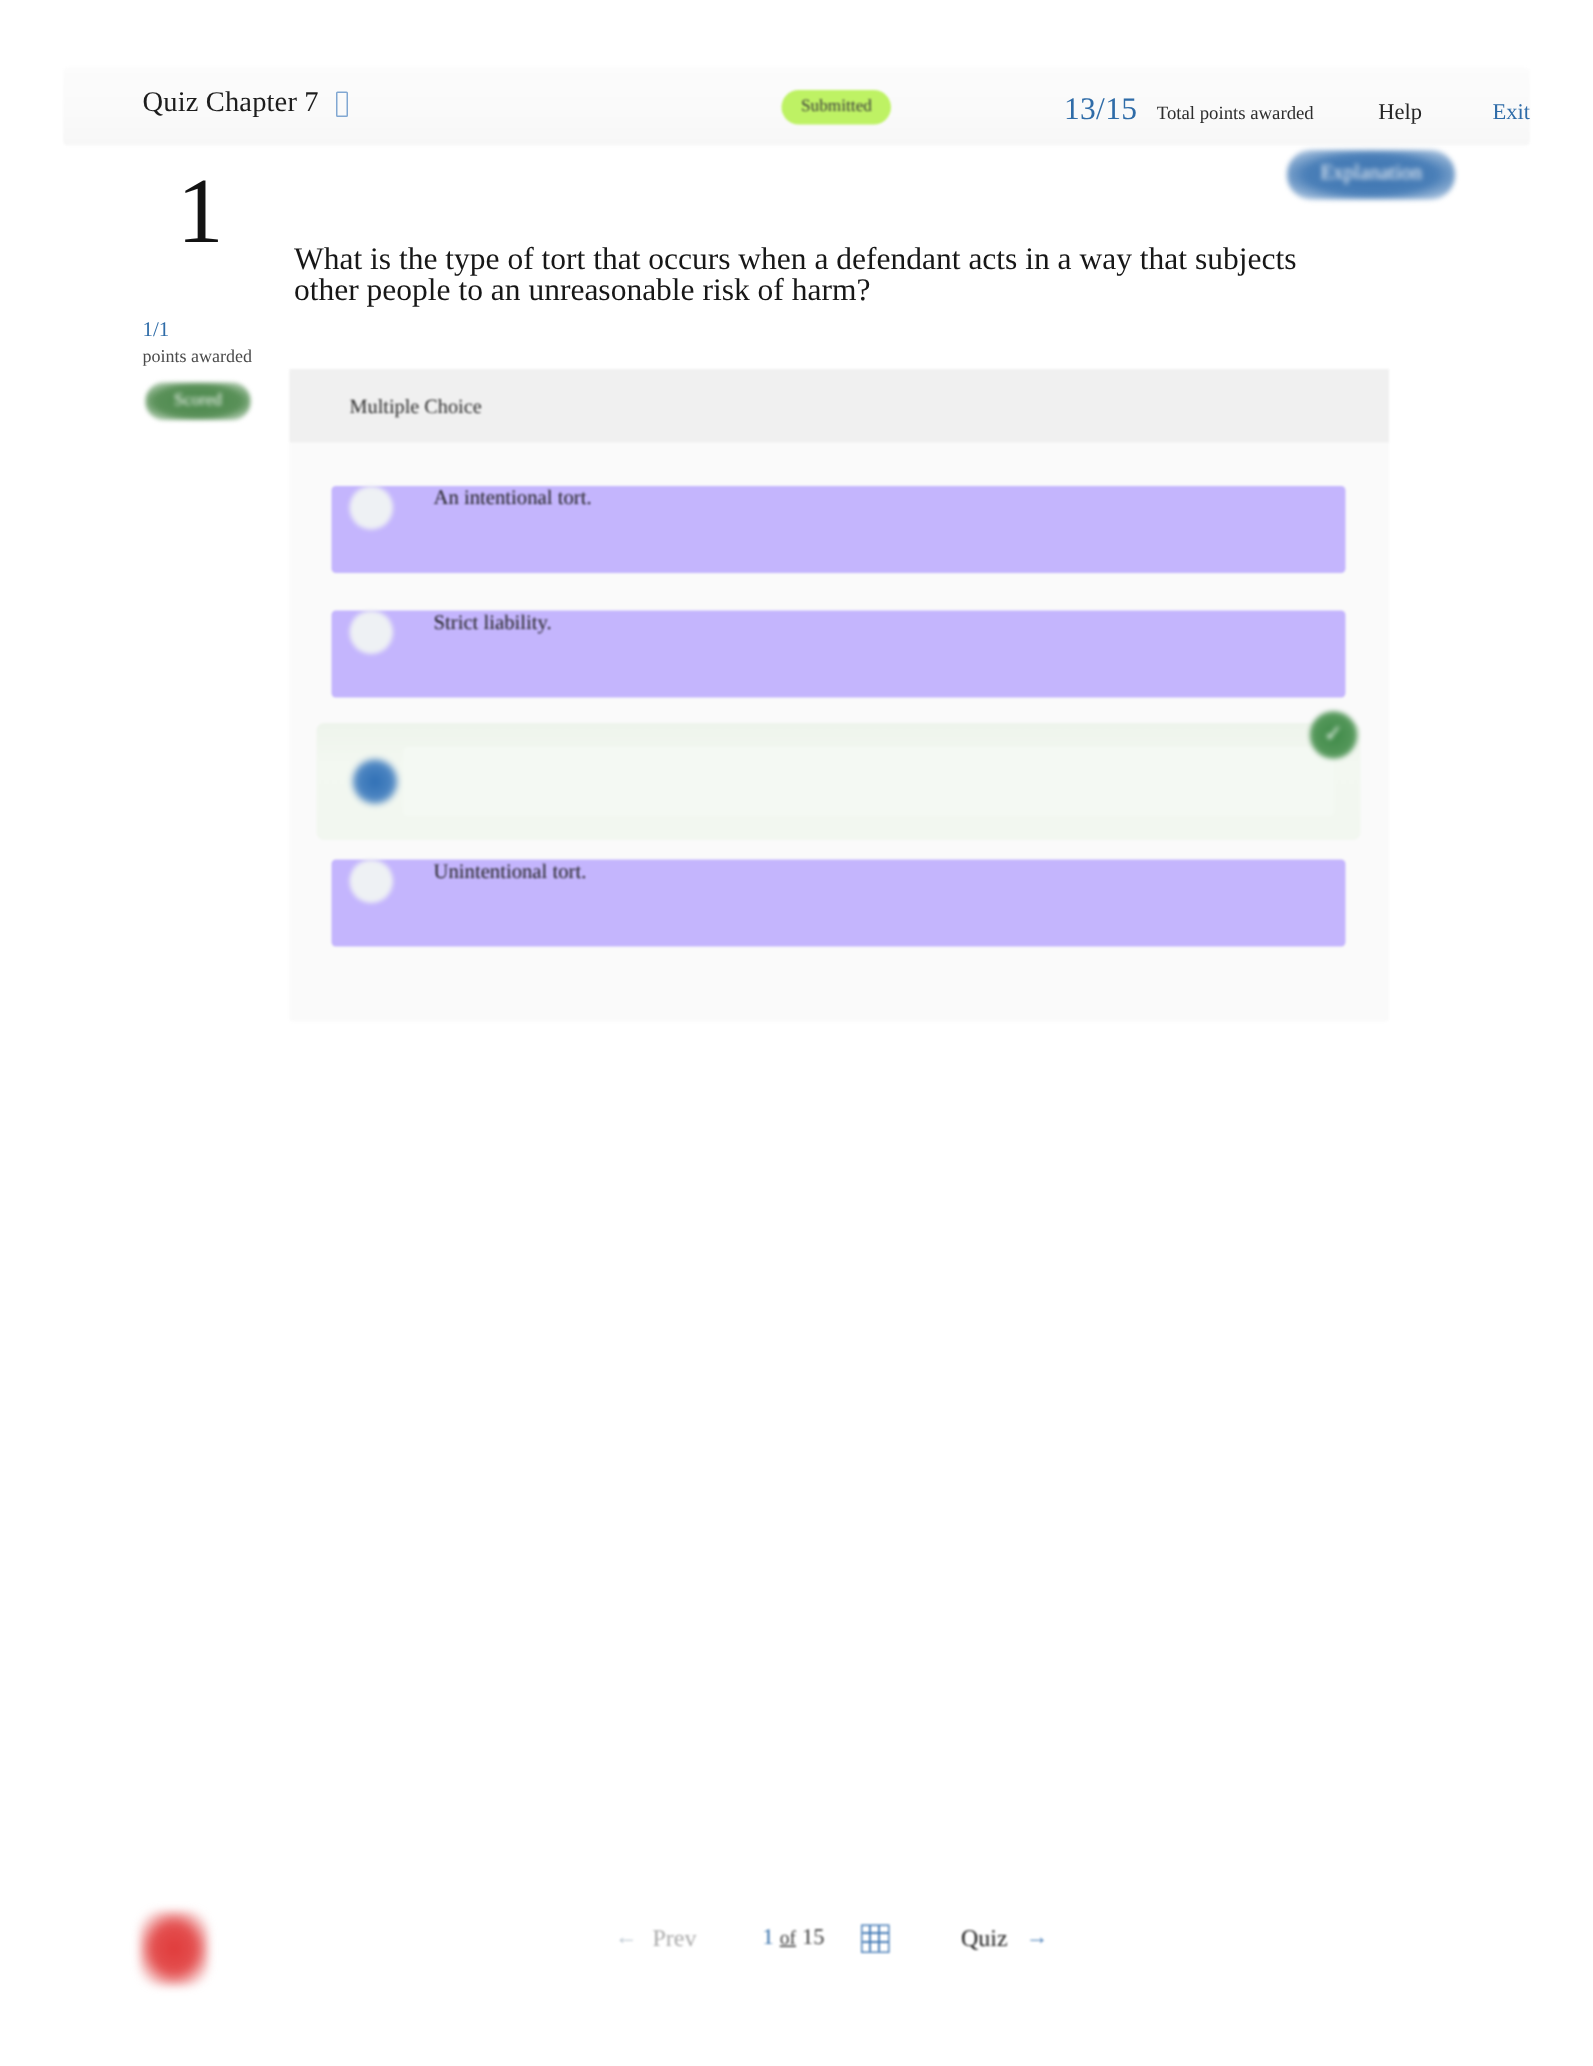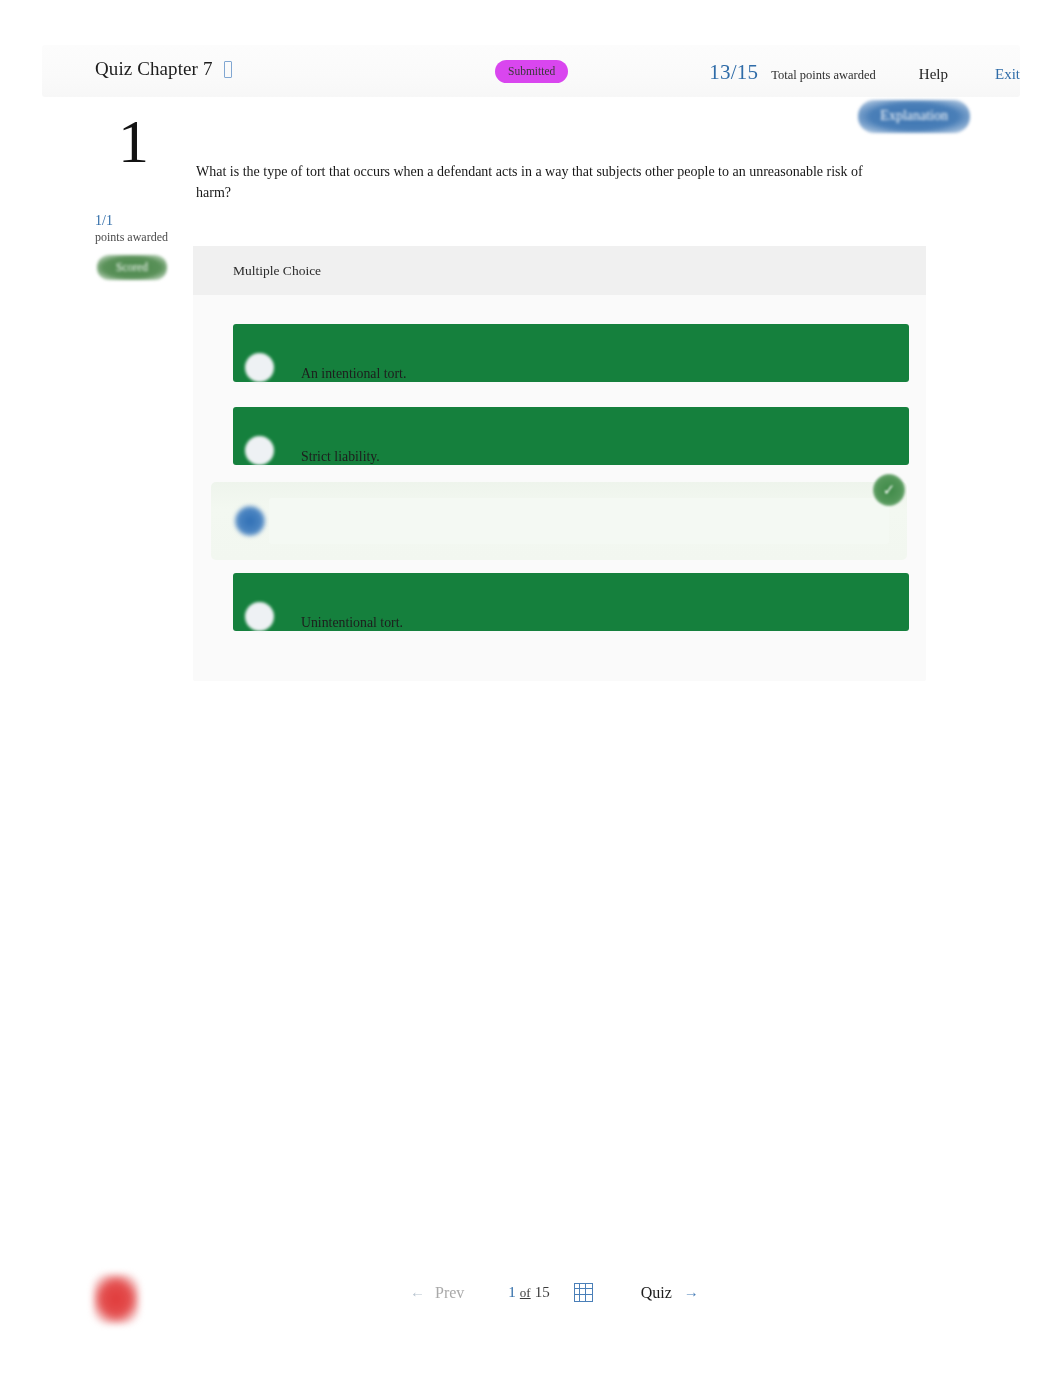--- a/index.html
+++ b/index.html
@@ -50,24 +50,24 @@
     width: 8px;
     height: 17px;
     border: 1.4px solid #7ba3d0;
     border-radius: 1px;
     opacity: 0.95;
     filter: blur(0.35px);
   }
 
   .submitted-badge {
     position: absolute;
-    left: 495px;
+    left: 521px;
     top: 60px;
     padding: 5px 13px 6px 13px;
-    background: #d946ef;
+    background: #bef264;
     border-radius: 13px;
     font-size: 11.5px;
     color: #3a3a3a;
     filter: blur(0.7px);
   }
 
   .score-block {
     position: absolute;
     right: 42px;
     top: 60px;
@@ -149,21 +149,21 @@
     font-size: 11.5px;
     filter: blur(1.5px);
   }
 
   
   .question-text {
     position: absolute;
     left: 196px;
     top: 162px;
     width: 670px;
-    font-size: 14px;
+    font-size: 21px;
     line-height: 20.5px;
     color: #171717;
     filter: blur(0.4px);
   }
 
   
   .choices-card {
     position: absolute;
     left: 193px;
     top: 246px;
@@ -185,26 +185,26 @@
   .card-head-label {
     position: absolute;
     left: 40px;
     top: 17px;
     font-size: 13.5px;
     color: #2b2b2b;
   }
 
   .choice {
     position: absolute;
-    left: 40px;
+    left: 28px;
     width: 676px;
     height: 58px;
     display: flex;
-    align-items: flex-end;
-    background: #15803d;
+    align-items: flex-start;
+    background: #c4b5fd;
     border-radius: 3px;
   }
   .choice.c1 { top: 78px; }
   .choice.c2 { top: 161px; }
   .choice.c4 { top: 327px; }
 
   .choice-selected {
     position: absolute;
     left: 18px;
     top: 236px;

